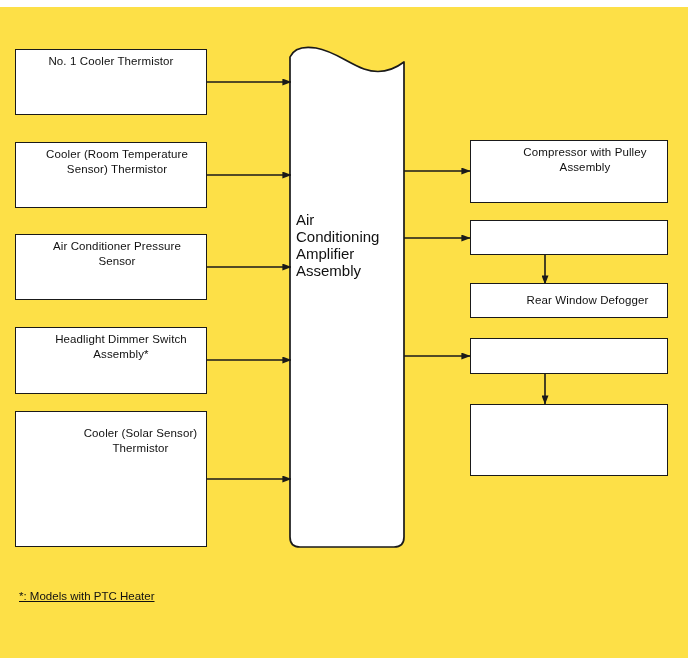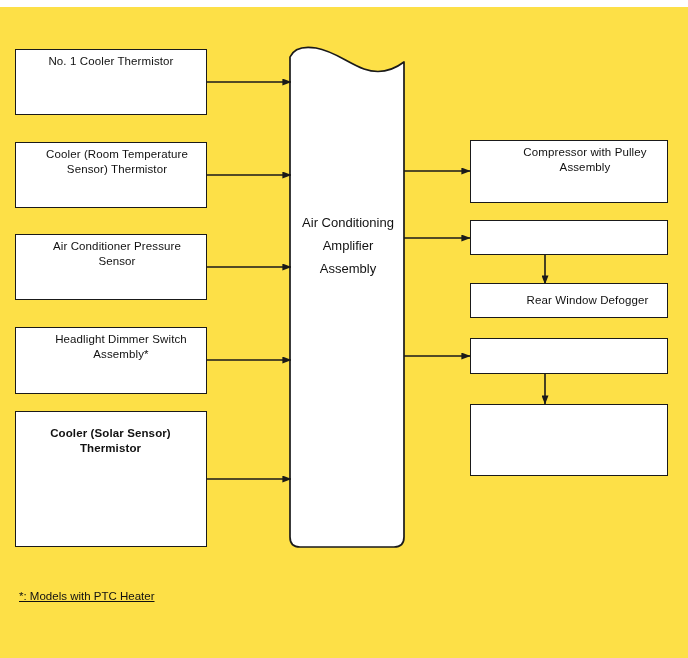--- a/index.html
+++ b/index.html
@@ -38,24 +38,24 @@
     letter-spacing: 0.01em;
   }
   .node-label.centered {
     text-align: center;
   }
   .node-label.left {
     text-align: center;
   }
   .amp-label {
     position: absolute;
-    font-size: 13px;
-    line-height: 23px;
+    font-size: 15px;
+    line-height: 17px;
     color: #111111;
-    text-align: center;
+    text-align: left;
     white-space: pre-line;
   }
   .footnote {
     position: absolute;
     font-size: 11.5px;
     line-height: 15px;
     color: #111111;
     text-decoration: underline;
   }
 </style>
@@ -104,21 +104,21 @@
 
   <div class="node-box" style="left:15px; top:227px; width:192px; height:66px;"></div>
   <div class="node-label left" style="left:31px; top:232px; width:172px;">Air Conditioner Pressure
 Sensor</div>
 
   <div class="node-box" style="left:15px; top:320px; width:192px; height:67px;"></div>
   <div class="node-label left" style="left:36px; top:325px; width:170px;">Headlight Dimmer Switch
 Assembly*</div>
 
   <div class="node-box" style="left:15px; top:404px; width:192px; height:136px;"></div>
-  <div class="node-label left" style="left:28px; top:419px; width:165px;font-weight:bold;">Cooler (Solar Sensor)
+  <div class="node-label left" style="left:58px; top:419px; width:165px;">Cooler (Solar Sensor)
 Thermistor</div>
 
   <div class="amp-label" style="left:296px; top:204px; width:104px;">Air Conditioning
 Amplifier
 Assembly</div>
   <div style="position:absolute; left:290px; top:50px; width:114px; height:490px; background:transparent;"></div>
 
   <div class="node-box" style="left:470px; top:133px; width:198px; height:63px;"></div>
   <div class="node-label left" style="left:504px; top:138px; width:162px;">Compressor with Pulley
 Assembly</div>

